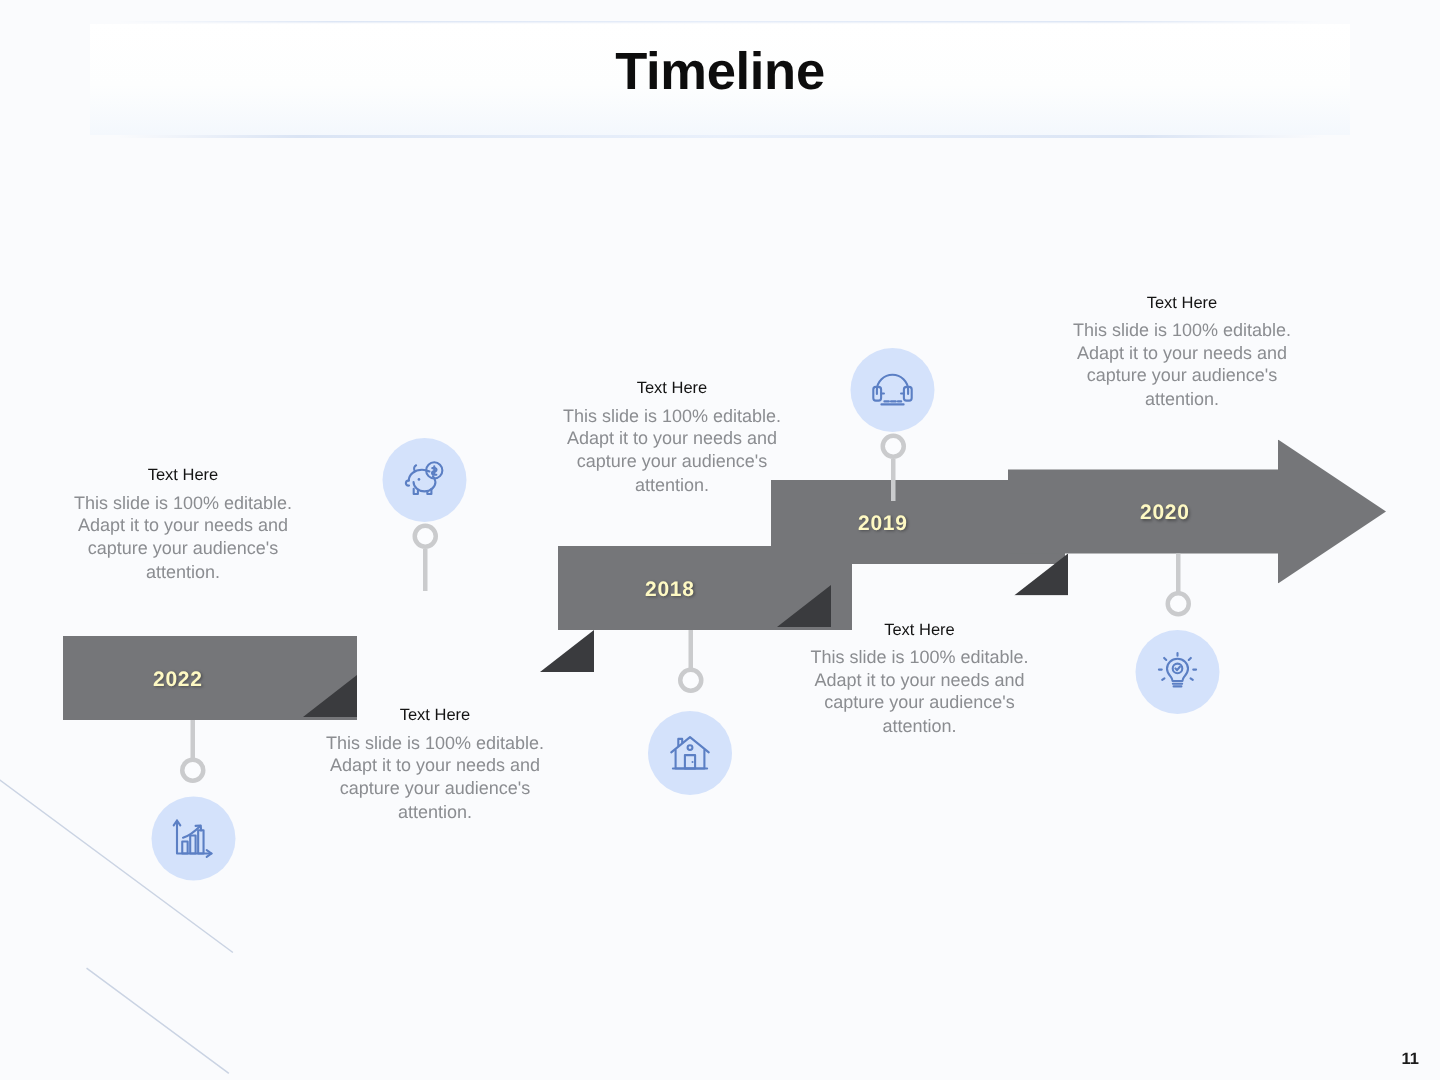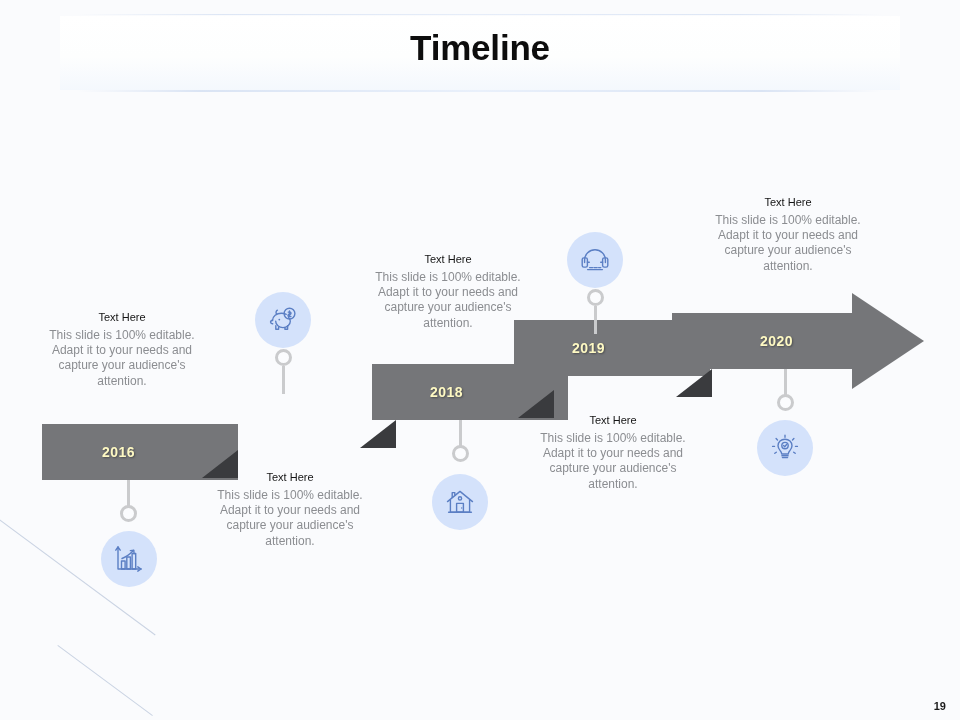--- a/index.html
+++ b/index.html
@@ -160,21 +160,21 @@
 
   <div class="hdr-glow"></div>
   <div class="hdr-line top"></div>
   <div class="hdr-line bot"></div>
   <div id="page-title">Timeline</div>
 
   <div class="diag d1"></div>
   <div class="diag d2"></div>
 
   <div class="bar" style="left:42px; top:424px; width:196px;">
-    <span class="year" style="left:60px;">2016</span>
+    <span class="year" style="left:60px;">2022</span>
   </div>
   <div class="stem" style="left:127px; top:480px; height:28px;"></div>
   <div class="node" style="left:120px; top:505px;"></div>
   <div class="icon-bubble" style="left:101px; top:531px;">
     <svg width="34" height="34" viewBox="0 0 34 34" fill="none" stroke="#5b7fc4" stroke-width="1.4" stroke-linecap="round" stroke-linejoin="round">
       <path d="M6 5 V27 H29"></path>
       <path d="M6 5 l-2.2 3.2 M6 5 l2.2 3.2"></path>
       <path d="M29 27 l-3.2 -2.2 M29 27 l-3.2 2.2"></path>
       <rect x="9.5" y="19" width="3.6" height="8"></rect>
       <rect x="14.8" y="15" width="3.6" height="12"></rect>
@@ -266,15 +266,15 @@
       <circle cx="17" cy="14.6" r="3.2"></circle>
       <path d="M15.6 14.6 l1.1 1.2 l1.9 -2.3"></path>
       <path d="M17 4.3 V6.2 M8.1 7.6 L9.5 9 M25.9 7.6 L24.5 9 M4.6 15.4 H6.5 M27.5 15.4 H29.4 M6.8 22.3 L8.3 21.2 M27.2 22.3 L25.7 21.2"></path>
     </svg>
   </div>
   <div class="txt" style="left:712px; top:196px;">
     <div class="t-title">Text Here</div>
     <div class="t-body">This slide is 100% editable. Adapt it to your needs and capture your audience's attention.</div>
   </div>
 
-  <div id="page-number">19</div>
+  <div id="page-number">11</div>
 
 </div>
 
 </body></html>

